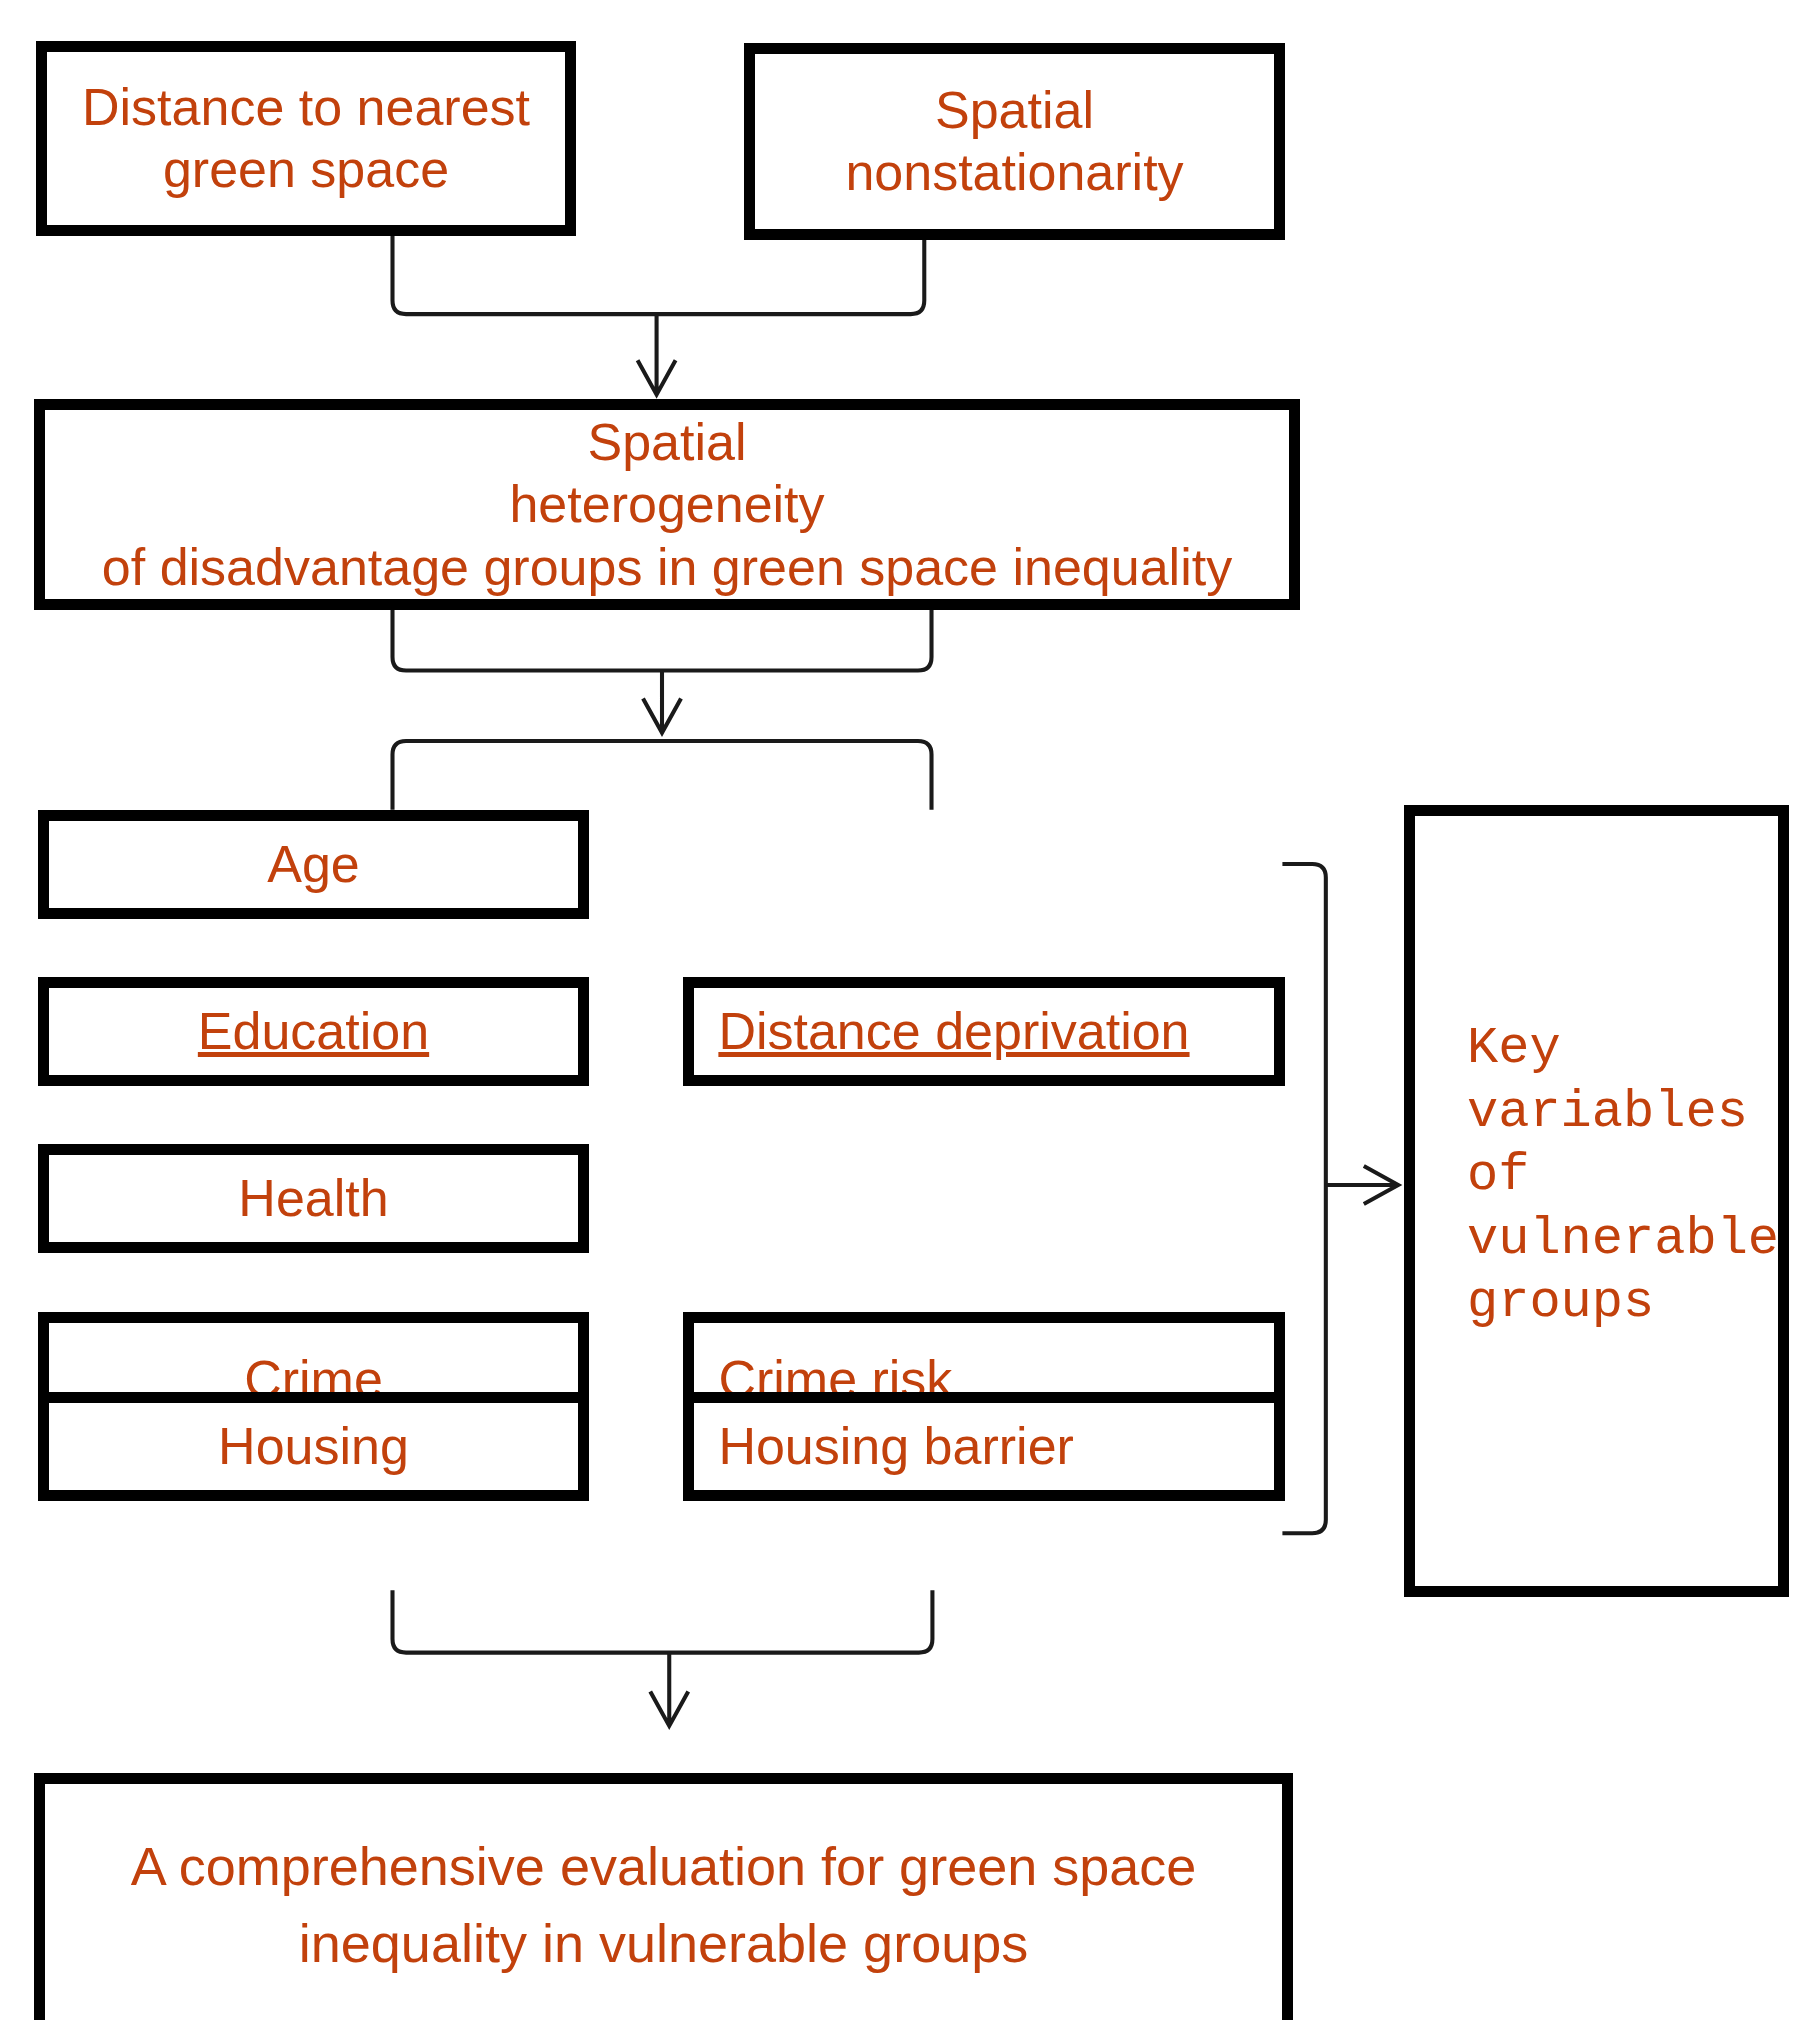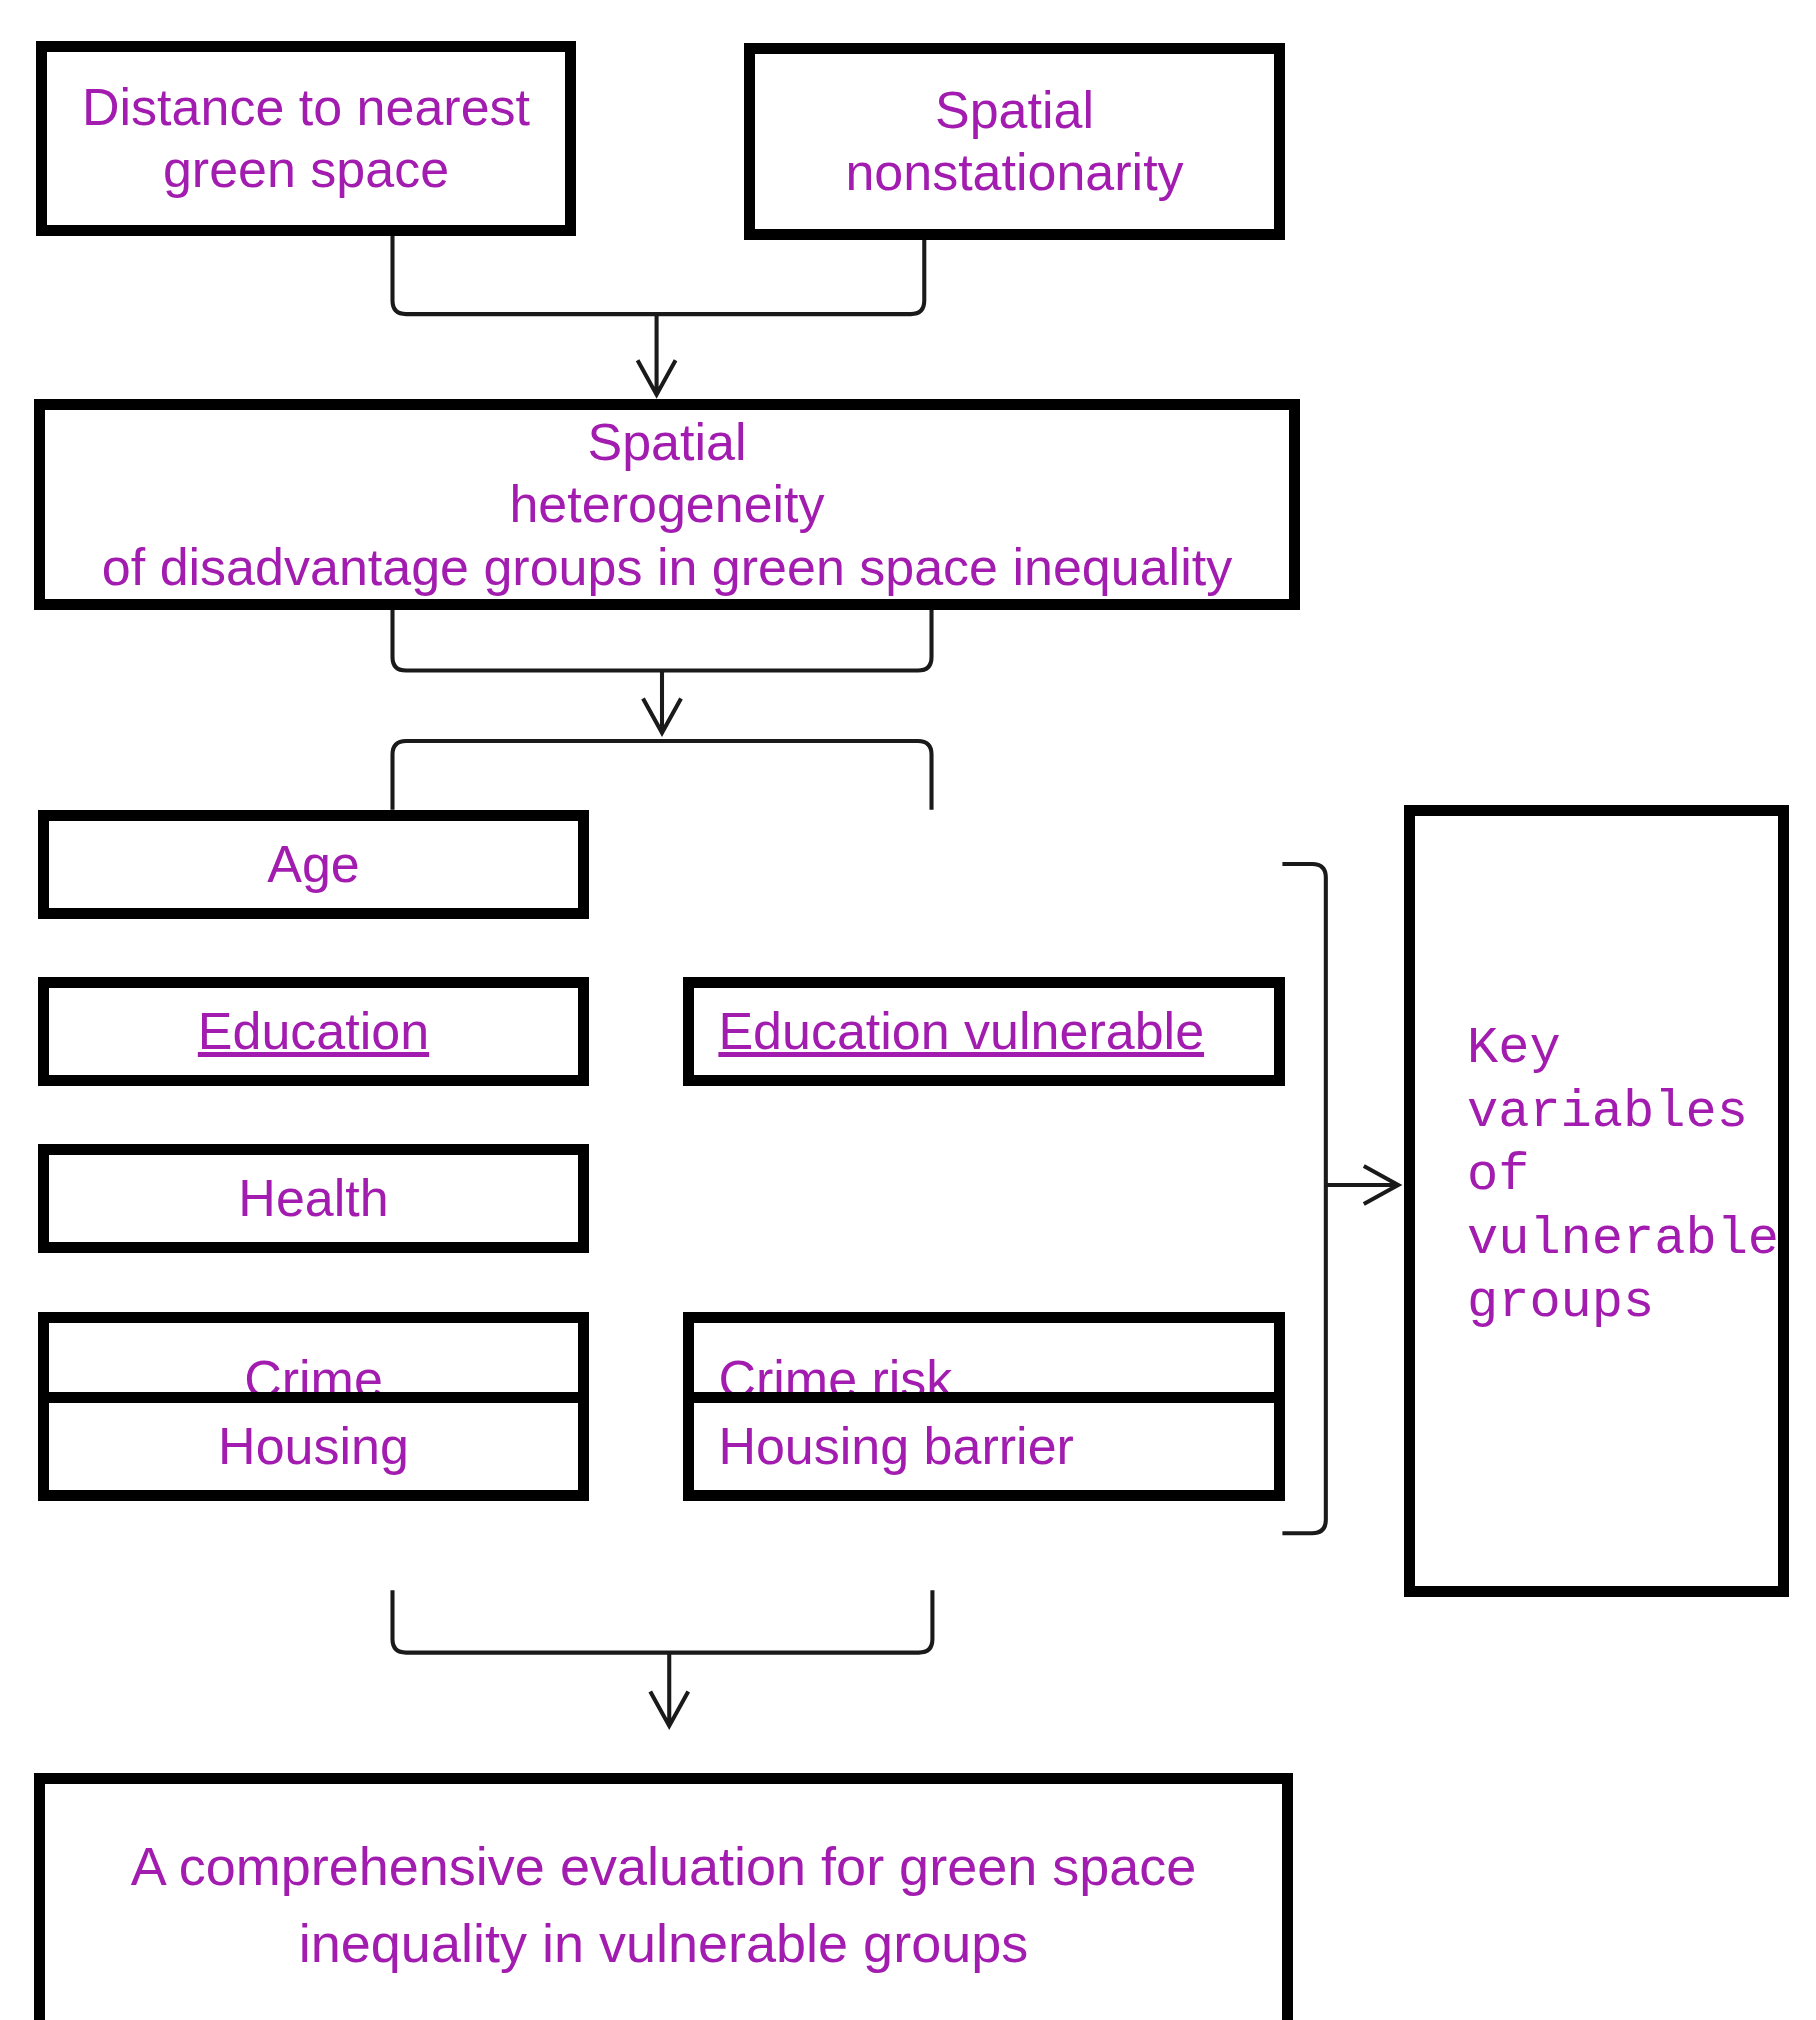--- a/index.html
+++ b/index.html
@@ -27,21 +27,21 @@
     position: absolute;
     box-sizing: border-box;
     background: #ffffff;
     border: 11px solid #000000;
     display: flex;
     align-items: center;
     justify-content: center;
     text-align: center;
     font-size: 52px;
     line-height: 1.18;
-    color: #a21caf;
+    color: #c2410c;
   }
   .box .lbl {
     white-space: pre-line;
   }
   .box-a { left: 36px;  top: 41px;  width: 540px;  height: 195px; }
   .box-b { left: 744px; top: 43px;  width: 541px;  height: 197px; }
   .box-c { left: 34px;  top: 399px; width: 1266px; height: 211px; line-height: 1.2; }
 
   .row-box {
     border-width: 11.8px;
@@ -120,21 +120,21 @@
     <span class="lbl">Health</span>
   </div>
   <div class="box row-box col-left r4">
     <span class="lbl">Crime</span>
   </div>
   <div class="box row-box col-left r5">
     <span class="lbl">Housing</span>
   </div>
 
   <div class="box row-box col-right r2">
-    <span class="lbl">Education vulnerable</span>
+    <span class="lbl">Distance deprivation</span>
   </div>
   <div class="box row-box col-right r4">
     <span class="lbl">Crime risk</span>
   </div>
   <div class="box row-box col-right r5">
     <span class="lbl">Housing barrier</span>
   </div>
 
   <div class="box key-box">
     <span class="lbl">Key

